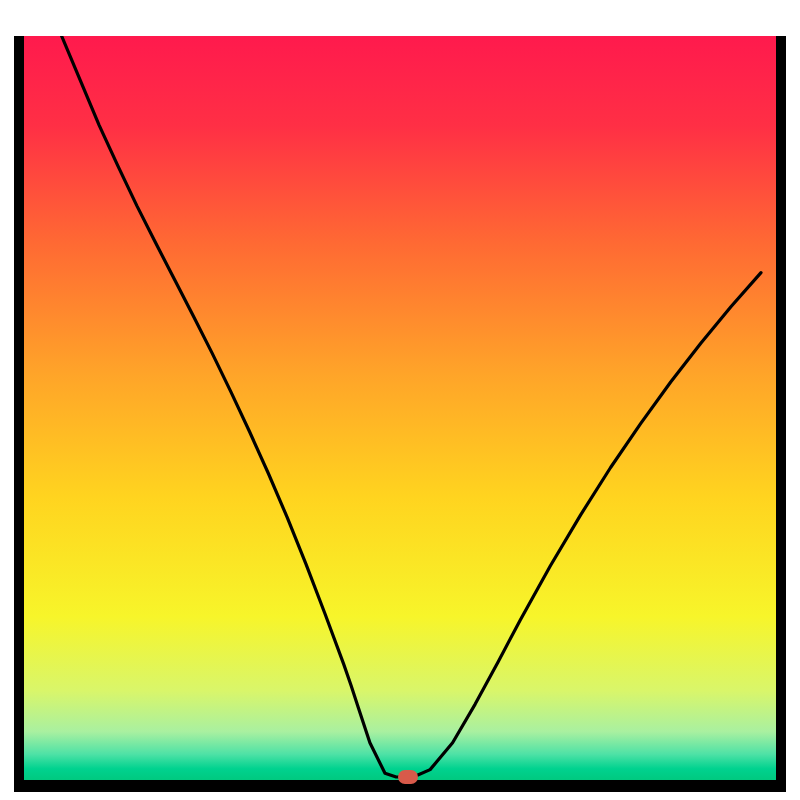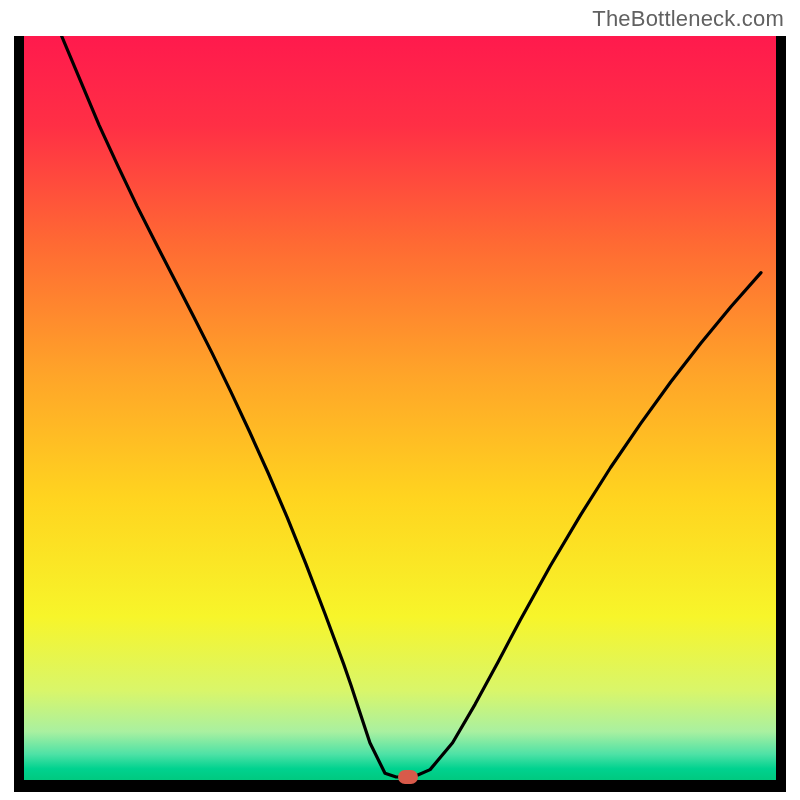--- a/index.html
+++ b/index.html
@@ -48,21 +48,20 @@
     height: 14px;
     border-radius: 7px;
     background: #d85a4a;
     transform: translate(-50%, -50%);
   }
 </style>
 </head>
 <body>
 
 <div class="wrap">
-  <div class="attribution">TheBottleneck.com</div>
 
   <div class="chart">
     <div class="plot">
       <svg id="plot-svg" width="752" height="744" viewBox="0 0 752 744">
         <defs>
           <linearGradient id="bg-grad" x1="0" y1="0" x2="0" y2="1">
               <stop offset="0.00%" stop-color="#ff1a4d"></stop>
               <stop offset="12.00%" stop-color="#ff2f45"></stop>
               <stop offset="28.00%" stop-color="#ff6a33"></stop>
               <stop offset="45.00%" stop-color="#ffa329"></stop>

